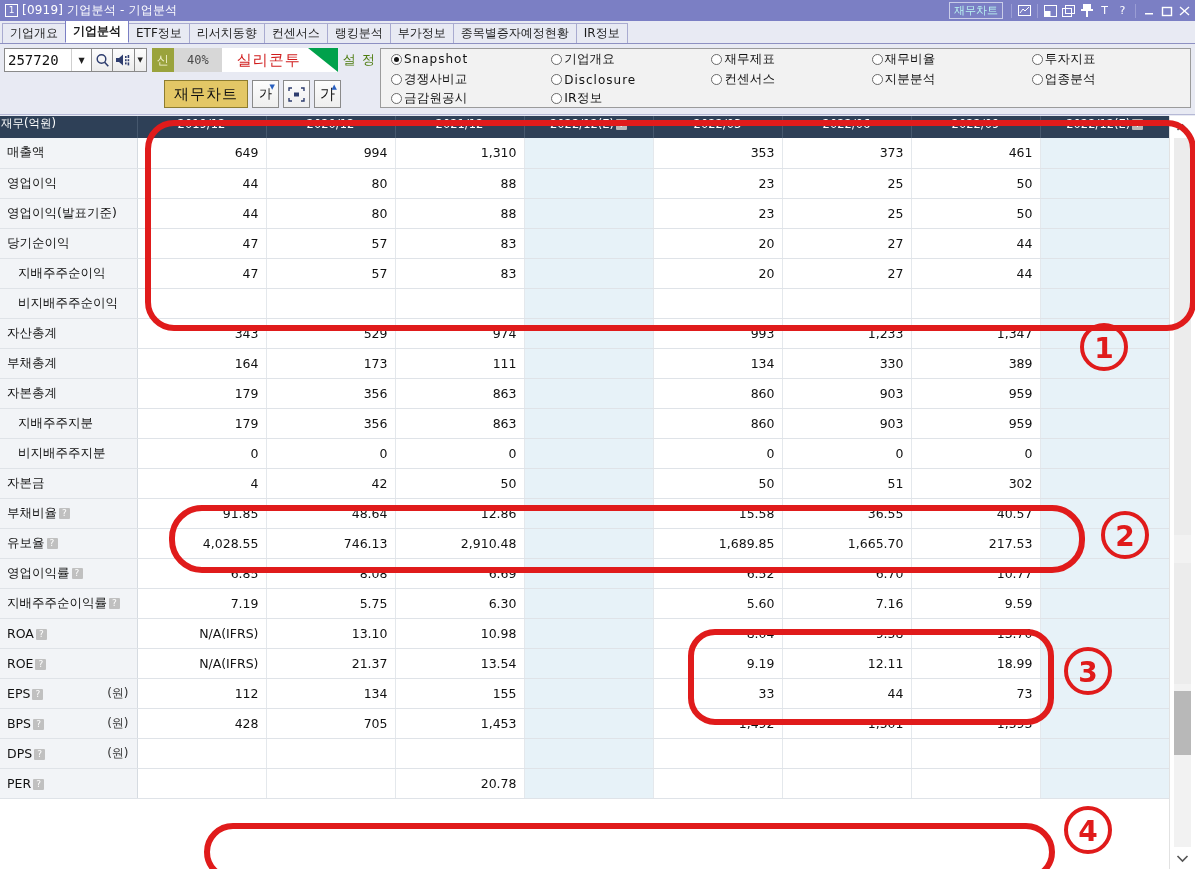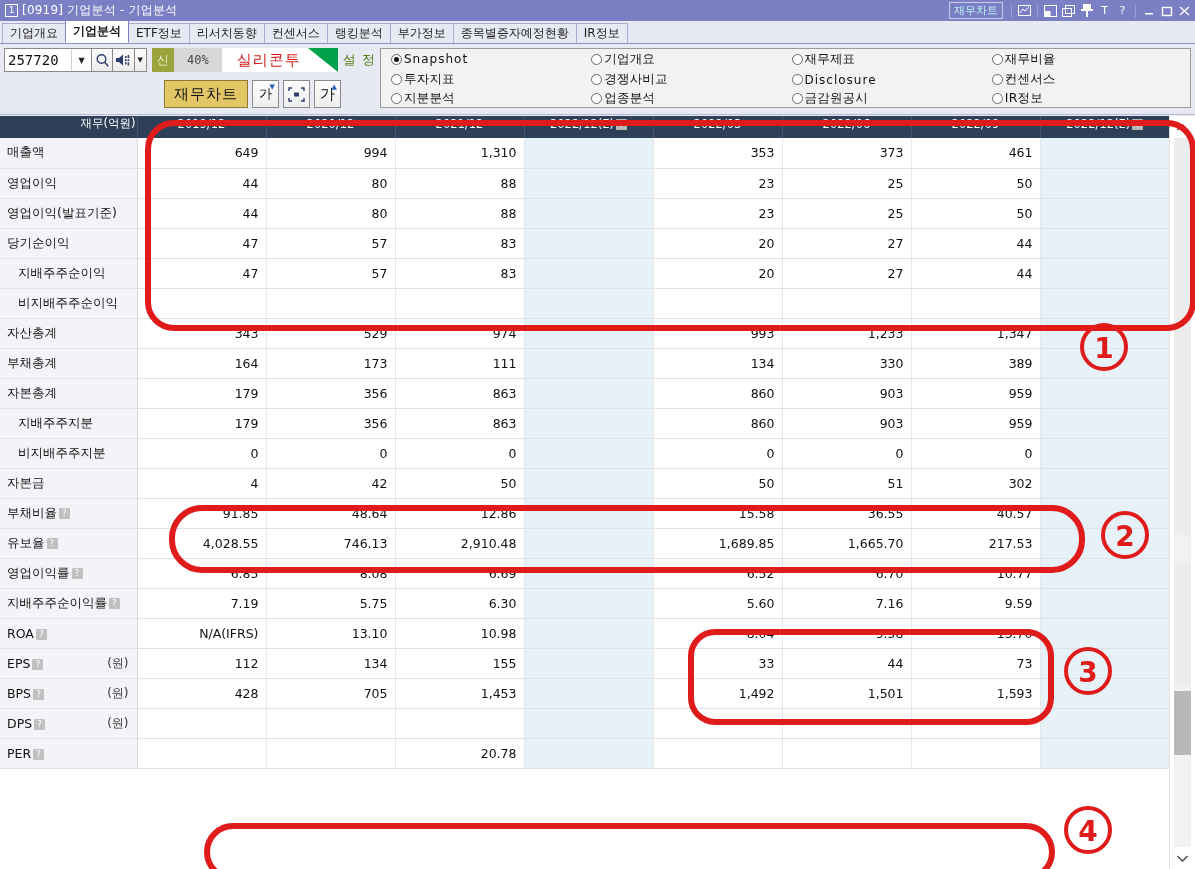--- a/index.html
+++ b/index.html
@@ -198,21 +198,21 @@
 
   
   .radio-panel {
     flex: 1;
     margin-left: 4px;
     margin-top: 1px;
     background: #f2f2f2;
     border: 1px solid #9b9b9b;
     height: 60px;
     display: grid;
-    grid-template-columns: repeat(4, 1fr);
+    grid-template-columns: repeat(5, 1fr);
     grid-template-rows: 1fr 1fr;
     align-items: center;
     padding: 0 4px;
   }
   .radio-item {
     display: flex; align-items: center;
     font-size: 12.5px; color: #111;
     white-space: nowrap;
     padding-left: 6px;
   }
@@ -261,21 +261,21 @@
     color: #ffffff;
     font-size: 11.5px;
     font-weight: normal;
     height: 36px;
     border-right: 1px solid #46586e;
     text-align: center;
     vertical-align: bottom;
     padding-bottom: 7px;
   }
   table.fin thead th.corner {
-    text-align: right;
+    text-align: left;
     font-size: 11.5px;
     padding-bottom: 7px;
   }
   th .qmark, td .qmark {
     display: inline-block;
     width: 11px; height: 11px;
     background: #b8b8b8;
     color: #ffffff;
     font-size: 9px;
     line-height: 11px;
@@ -768,20 +768,31 @@
               <td class="num">N/A(IFRS)</td>
               <td class="num">13.10</td>
               <td class="num">10.98</td>
               <td class="num est"></td>
               <td class="num">8.04</td>
               <td class="num">9.58</td>
               <td class="num">13.70</td>
               <td class="num est" style="border-right: none;"></td>
             </tr>
             <tr>
+              <td class="lbl"><span>ROE</span><span class="qmark">?</span></td>
+              <td class="num">N/A(IFRS)</td>
+              <td class="num">21.37</td>
+              <td class="num">13.54</td>
+              <td class="num est"></td>
+              <td class="num">9.19</td>
+              <td class="num">12.11</td>
+              <td class="num">18.99</td>
+              <td class="num est" style="border-right: none;"></td>
+            </tr>
+            <tr>
               <td class="lbl"><span>EPS</span><span class="qmark">?</span><span class="unit">(원)</span></td>
               <td class="num">112</td>
               <td class="num">134</td>
               <td class="num">155</td>
               <td class="num est"></td>
               <td class="num">33</td>
               <td class="num">44</td>
               <td class="num">73</td>
               <td class="num est" style="border-right: none;"></td>
             </tr>

